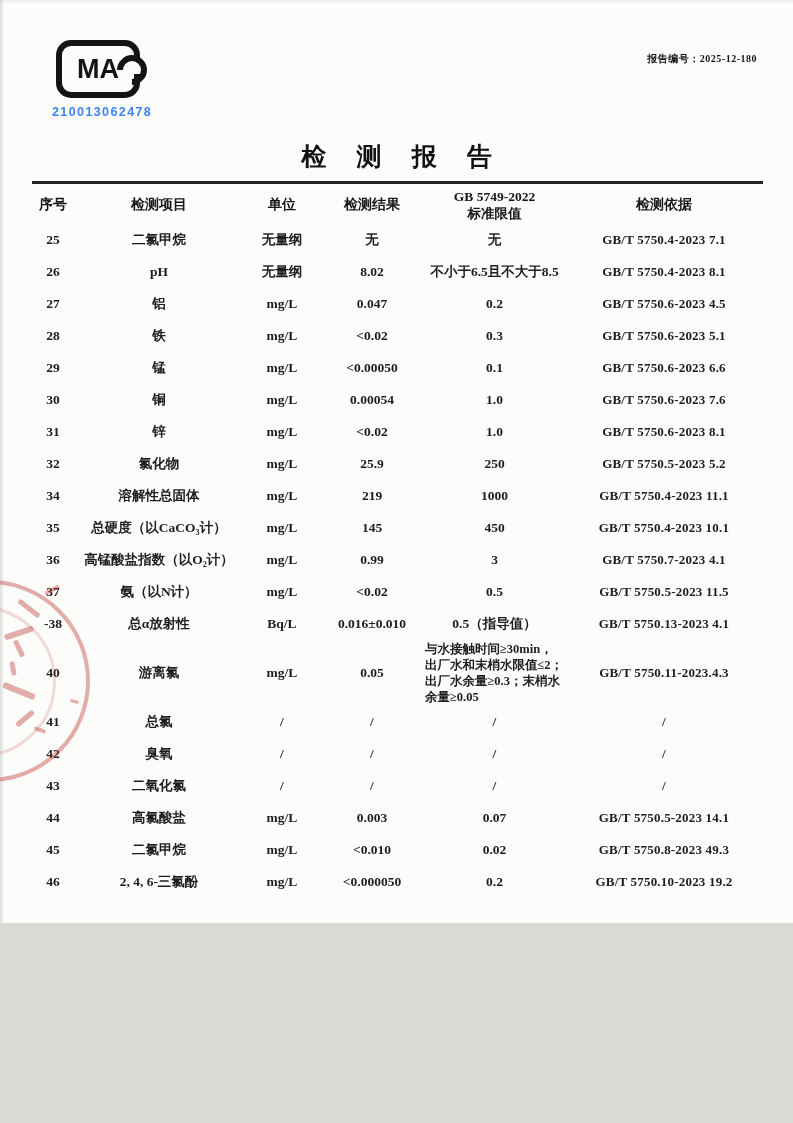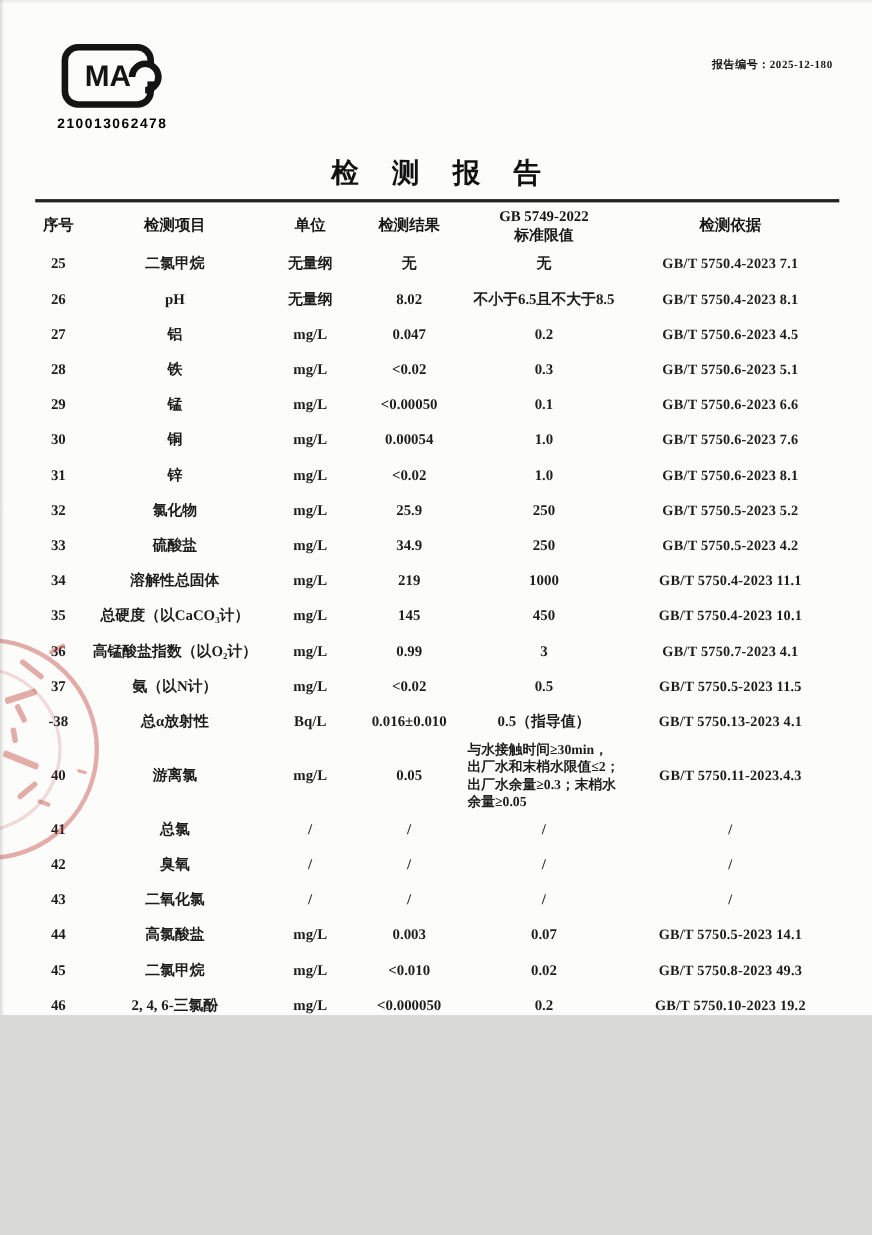--- a/index.html
+++ b/index.html
@@ -16,21 +16,21 @@
   }
 
   
   .cma{position:absolute;left:52px;top:40px;width:104px;text-align:left;}
   .cma-box{position:relative;width:72px;height:46px;border:6px solid #141414;border-radius:15px;margin-left:4px;}
   .cma-gap{position:absolute;right:-8px;top:14px;width:10px;height:14px;background:#fcfcfa;}
   .cma-arc{position:absolute;right:-13px;top:9px;width:18px;height:18px;border:6px solid #141414;border-radius:50%;border-left-color:transparent;transform:rotate(-45deg);}
   .cma-letters{position:absolute;inset:0;display:flex;align-items:center;justify-content:center;
     font-family:"Liberation Sans","DejaVu Sans",sans-serif;font-weight:700;font-size:27px;letter-spacing:0px;color:#141414;}
   .cma-number{margin-top:7px;font-family:"Liberation Sans","DejaVu Sans",sans-serif;font-weight:700;
-    font-size:12.5px;letter-spacing:1.4px;color:#000000;white-space:nowrap;}
+    font-size:12.5px;letter-spacing:1.4px;color:#3b82f6;white-space:nowrap;}
 
   .report-no{position:absolute;right:36px;top:52px;font-size:10px;font-weight:700;letter-spacing:.5px;color:#161616;}
 
   .title{position:absolute;left:0;right:0;top:140px;text-align:center;
     font-size:25px;font-weight:700;letter-spacing:12px;text-indent:12px;color:#111;}
 
   .title-rule{position:absolute;left:32px;top:181px;width:731px;height:3px;background:#232323;}
 
   
   .doc-table{position:absolute;left:32px;top:186px;width:731px;border-collapse:collapse;table-layout:fixed;}
@@ -173,28 +173,20 @@
         </tr>
         <tr>
           <td>32</td>
           <td>氯化物</td>
           <td>mg/L</td>
           <td>25.9</td>
           <td>250</td>
           <td>GB/T 5750.5-2023 5.2</td>
         </tr>
         <tr>
-          <td>33</td>
-          <td>硫酸盐</td>
-          <td>mg/L</td>
-          <td>34.9</td>
-          <td>250</td>
-          <td>GB/T 5750.5-2023 4.2</td>
-        </tr>
-        <tr>
           <td>34</td>
           <td>溶解性总固体</td>
           <td>mg/L</td>
           <td>219</td>
           <td>1000</td>
           <td>GB/T 5750.4-2023 11.1</td>
         </tr>
         <tr>
           <td>35</td>
           <td>总硬度（以CaCO₃计）</td>

